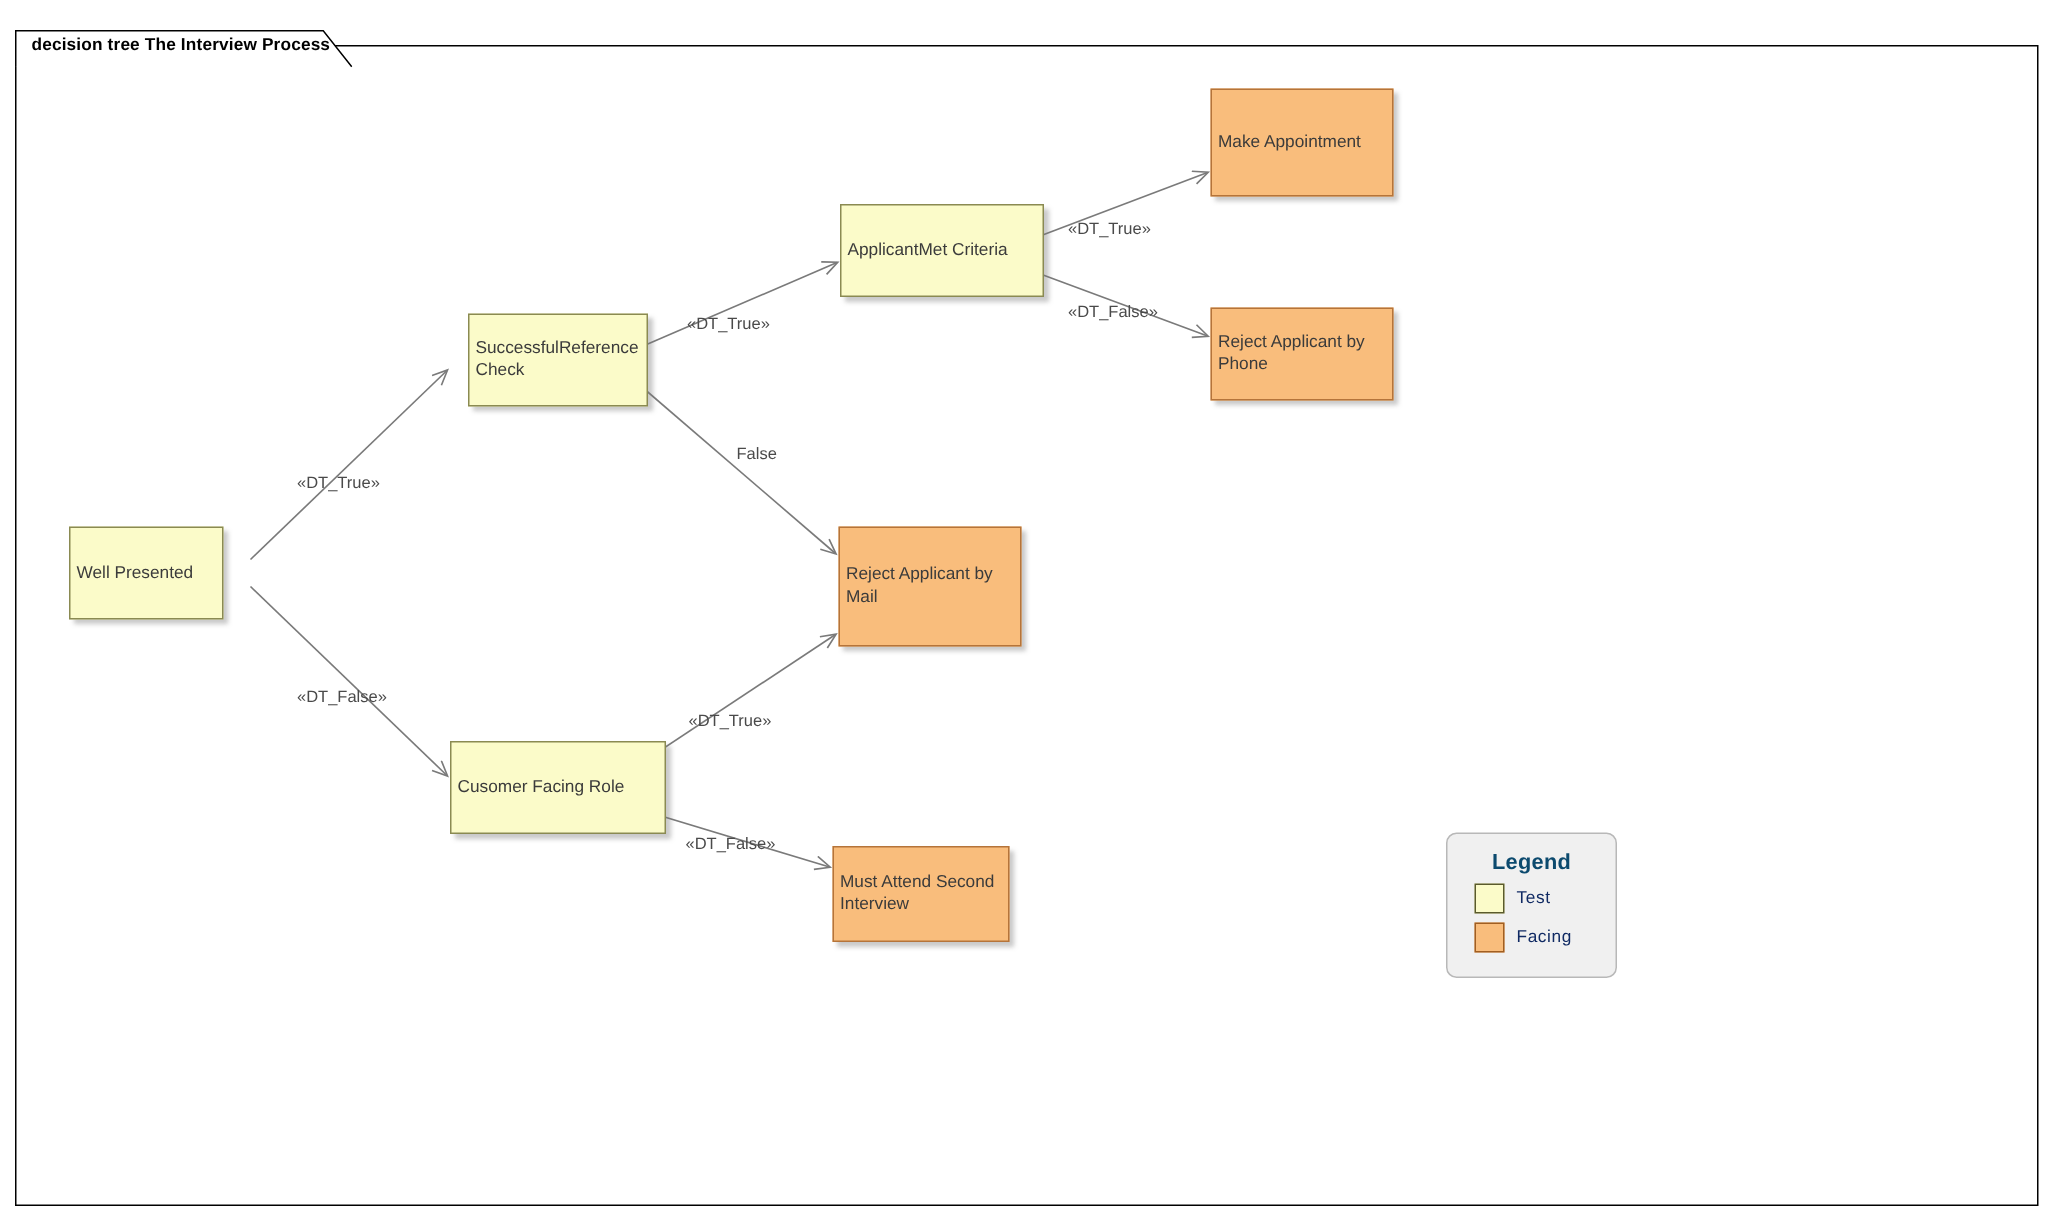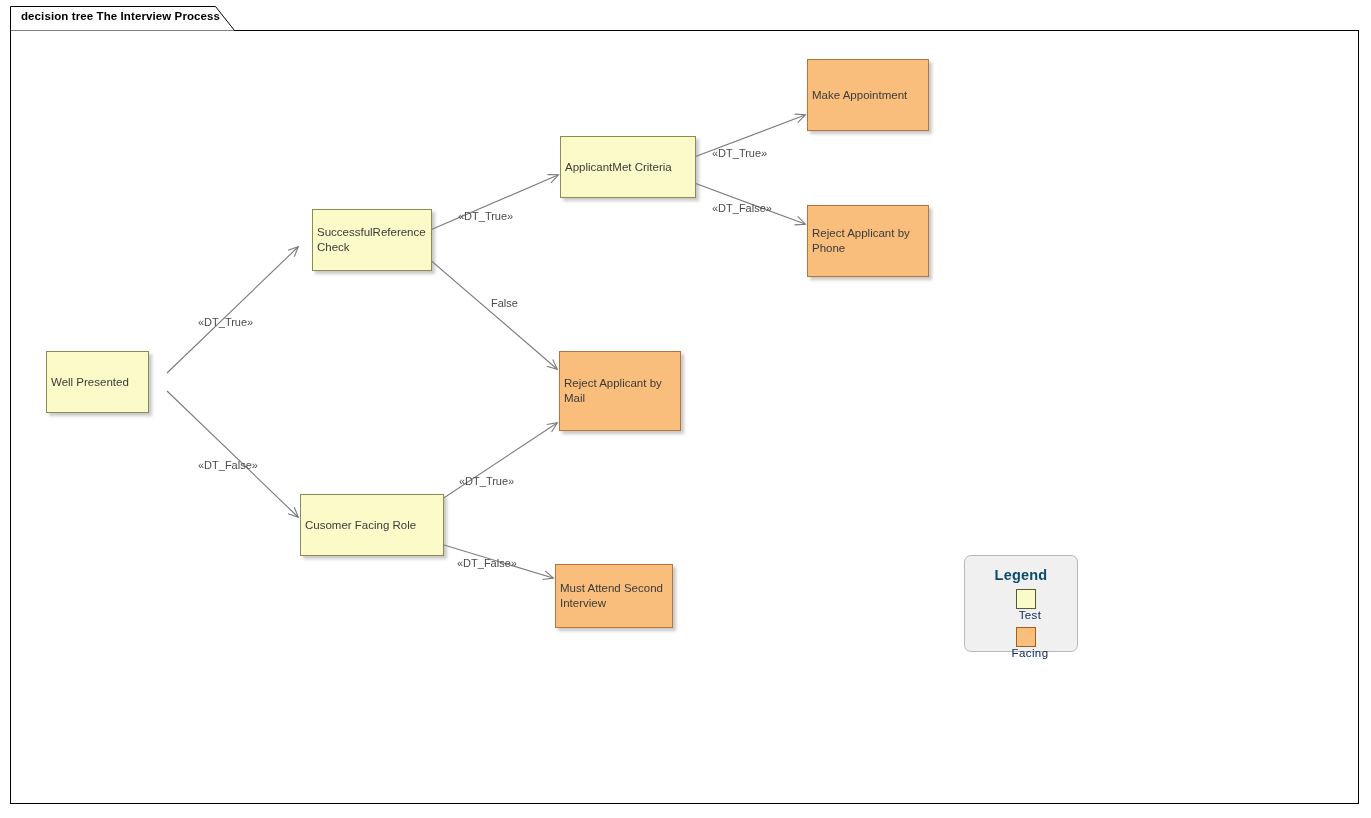--- a/index.html
+++ b/index.html
@@ -35,21 +35,21 @@
     height: 774px;
     border: 1px solid #000000;
     box-sizing: border-box;
     background: #ffffff;
   }
 
   
   #title-tab {
     position: absolute;
     left: 10px;
-    top: 6px;
+    top: 20px;
     height: 25px;
     width: 225px;
     box-sizing: border-box;
     z-index: 6;
   }
   #title-tab .tab-shape {
     position: absolute;
     left: 0;
     top: 0;
     width: 225px;
@@ -133,21 +133,20 @@
     font-size: 14.5px;
     font-weight: bold;
     color: #0c4a6e;
     margin-top: 11px;
     letter-spacing: 0.2px;
   }
   #legend .legend-row {
     display: flex;
     align-items: center;
     margin: 6px 0 0 18px;
-    flex-direction: column;
   }
   #legend .swatch {
     width: 20px;
     height: 20px;
     box-sizing: border-box;
     margin-right: 8px;
     flex: 0 0 auto;
   }
   #legend .swatch.test {
     background: #fbfbc9;
@@ -217,21 +216,21 @@
   </div>
 
   <div class="node test" style="left: 560px; top: 136px; width: 136px; height: 62px;">
     <span class="node-label">ApplicantMet Criteria</span>
   </div>
 
   <div class="node outcome" style="left: 807px; top: 59px; width: 122px; height: 72px;">
     <span class="node-label">Make Appointment</span>
   </div>
 
-  <div class="node outcome" style="left: 807px; top: 205px; width: 122px; height: 72px;">
+  <div class="node outcome" style="left: 807px; top: 205px; width: 122px; height: 62px;">
     <span class="node-label">Reject Applicant by Phone</span>
   </div>
 
   <div class="node outcome" style="left: 559px; top: 351px; width: 122px; height: 80px;">
     <span class="node-label">Reject Applicant by Mail</span>
   </div>
 
   <div class="node outcome" style="left: 555px; top: 564px; width: 118px; height: 64px;">
     <span class="node-label">Must Attend Second Interview</span>
   </div>

